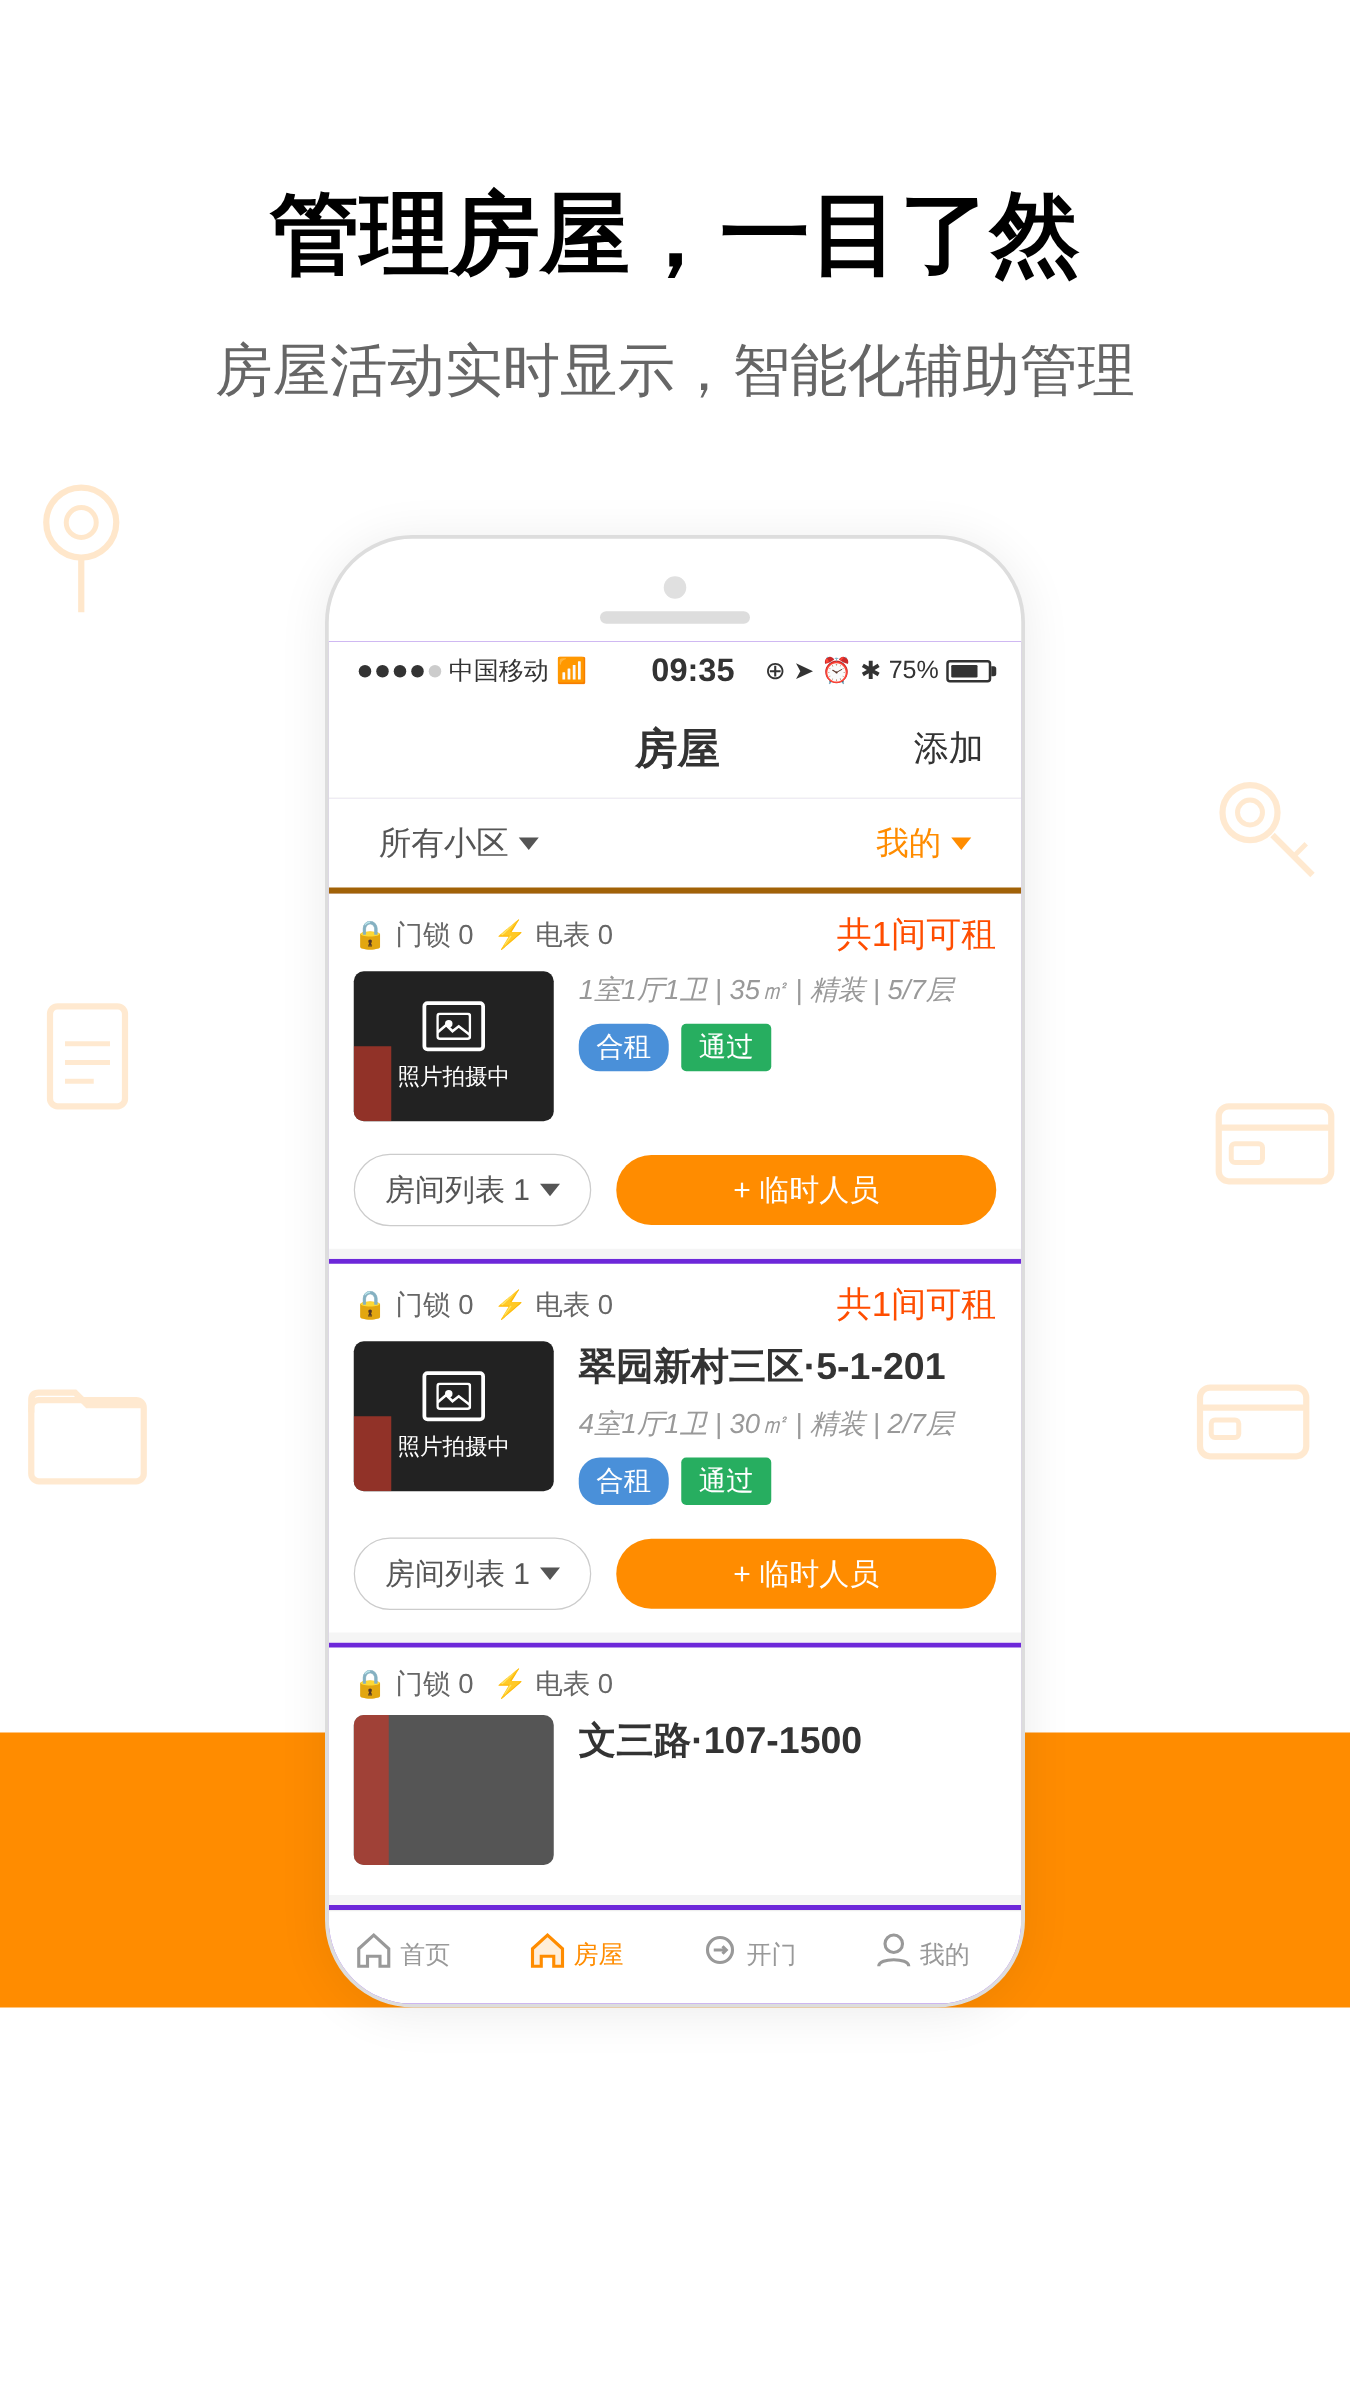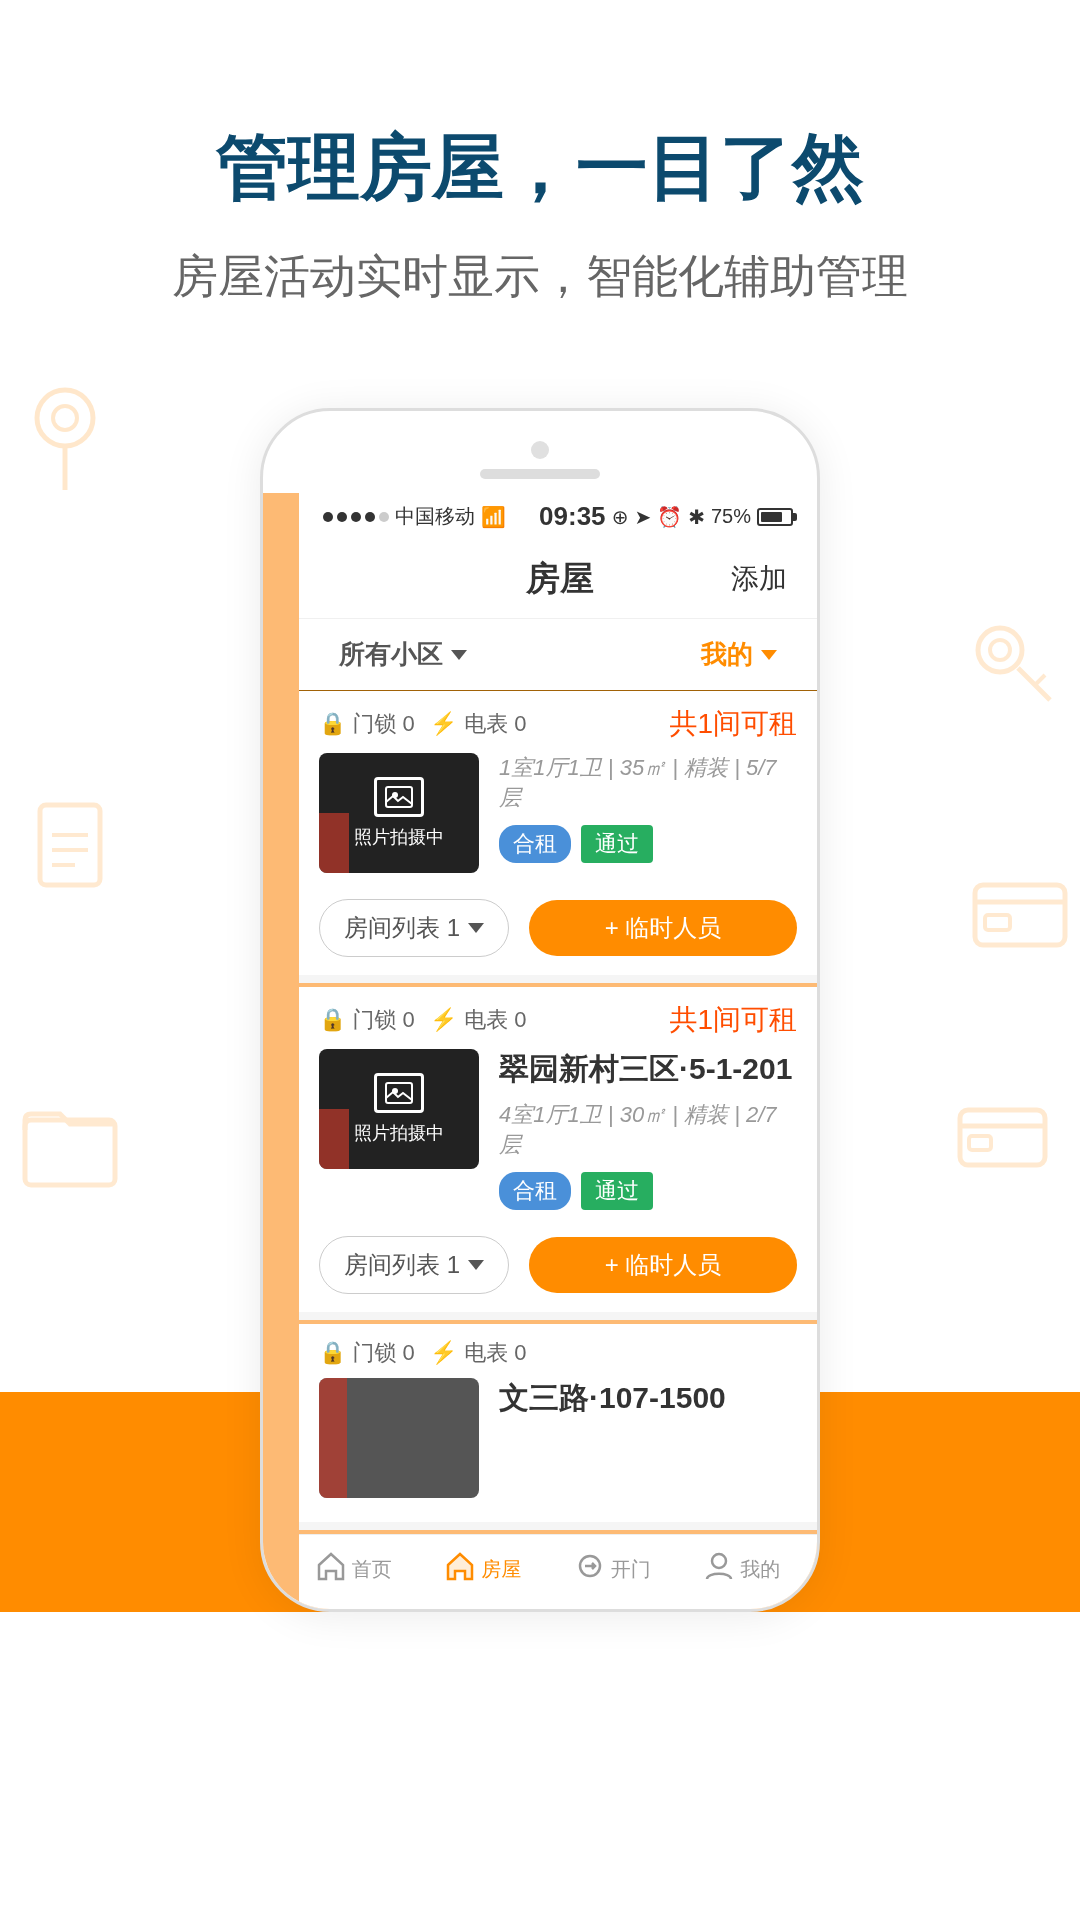--- a/index.html
+++ b/index.html
@@ -28,22 +28,23 @@
     }
 
     
     .hero-section {
       text-align: center;
       padding: 120px 40px 60px;
     }
     .hero-title {
       font-size: 72px;
       font-weight: 600;
-      color: #0c4a6e;
+      color: #000000;
       margin-bottom: 30px;
+      margin-top: 20px;
     }
     .hero-subtitle {
       font-size: 46px;
       color: #666;
     }
 
     
     .phone-wrapper {
       display: flex;
       justify-content: center;
@@ -139,22 +140,21 @@
       color: #333;
     }
 
     
     .filter-bar {
       display: flex;
       justify-content: space-between;
       align-items: center;
       padding: 18px 40px;
       background: #fff;
-      border-bottom: 1px solid #a16207;
-      font-weight: bold;
+      border-bottom: 5px solid #a16207;
     }
     .filter-left, .filter-right {
       display: flex;
       align-items: center;
       gap: 8px;
       font-size: 26px;
       color: #555;
     }
     .filter-right { color: #ff8c00; }
     .chevron-down {
@@ -309,23 +309,22 @@
     .orange-bottom {
       position: absolute;
       bottom: 0; left: 0; right: 0;
       height: 220px;
       background: #ff8c00;
       z-index: 0;
       border-radius: 0 0 0 0;
     }
 
     .phone-screen {
-      background: #fdba74;
+      background: #6d28d9;
       overflow: hidden;
-      padding-left: 36px;
     }
   </style>
 </head>
 <body>
 
 <div class="page-content">
 
   <div class="orange-bottom"></div>
 
   <div class="bg-decor">

